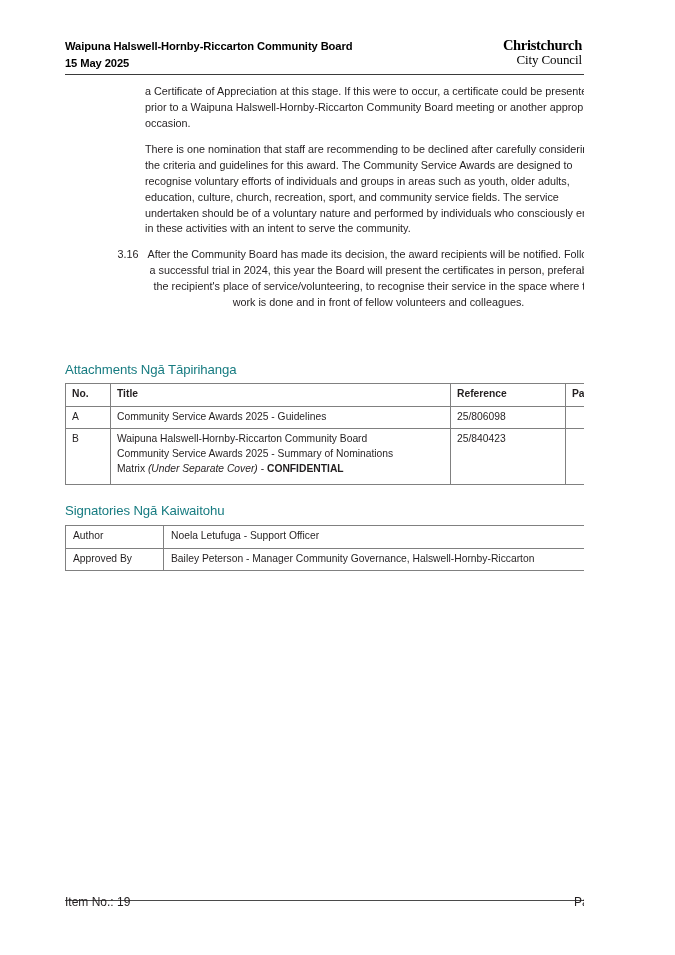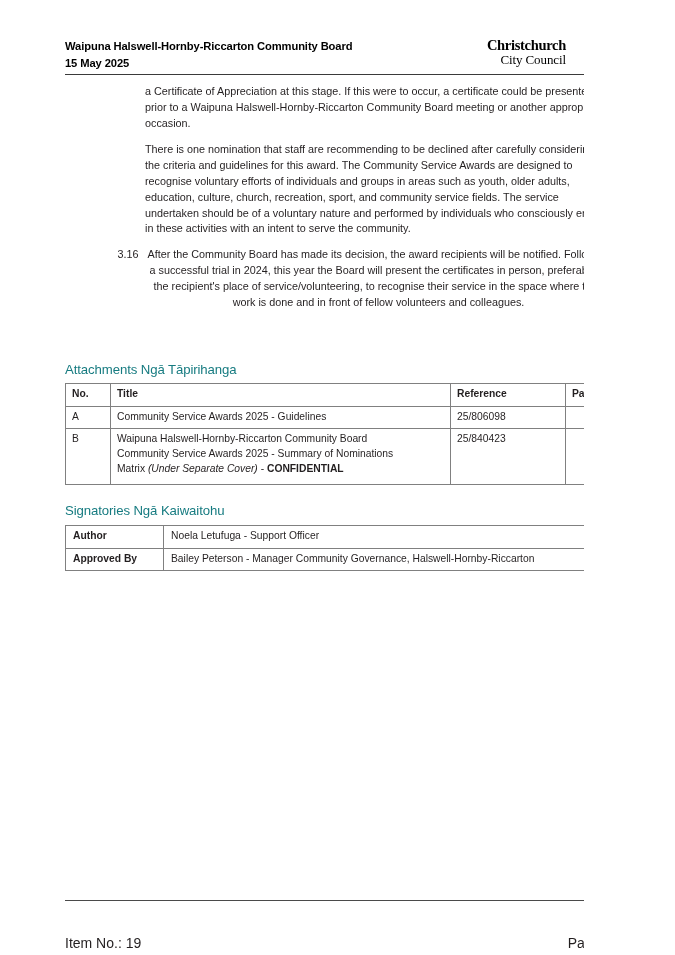--- a/index.html
+++ b/index.html
@@ -45,21 +45,21 @@
   }
   .header-line1 { display: block; }
   .header-line2 { display: block; }
 
   .logo {
     position: absolute;
     right: 0;
     top: 1px;
     display: flex;
     align-items: center;
-    gap: 19px;
+    gap: 3px;
   }
   .logo-text {
     text-align: right;
     line-height: 13.5px;
     color: #000000;
   }
   .logo-text .lt1 {
     display: block;
     font-family: "Liberation Serif", serif;
     font-size: 14.5px;
@@ -175,43 +175,43 @@
   .attachments-table .c-page  { width: 47px; }
   .attachments-table td.body-b { line-height: 14.8px; }
   .attachments-table .row-b td { height: 48px; }
 
   .signatories-table {
     position: absolute;
     left: 65px;
     top: 525px;
     width: 547px;
   }
-  .signatories-table .c-label { width: 98px; font-weight: bold; }
+  .signatories-table .c-label { width: 98px; font-weight: normal; }
   .signatories-table td { padding: 3px 6px 4px 7px; }
 
   .ital { font-style: italic; }
   .bold { font-weight: bold; }
 
   
   .footer-rule {
     position: absolute;
     left: 65px;
     top: 900px;
     width: 547px;
     height: 0;
     border-top: 1.3px solid #4a4a4a;
   }
   .footer {
     position: absolute;
     left: 65px;
-    top: 935px;
+    top: 895px;
     width: 547px;
     display: flex;
     justify-content: space-between;
-    font-size: 14px;
+    font-size: 12px;
     color: #231f20;
     text-align: right;
   }
 </style>
 </head>
 <body>
 
 <div class="page">
 
   <div class="header">

